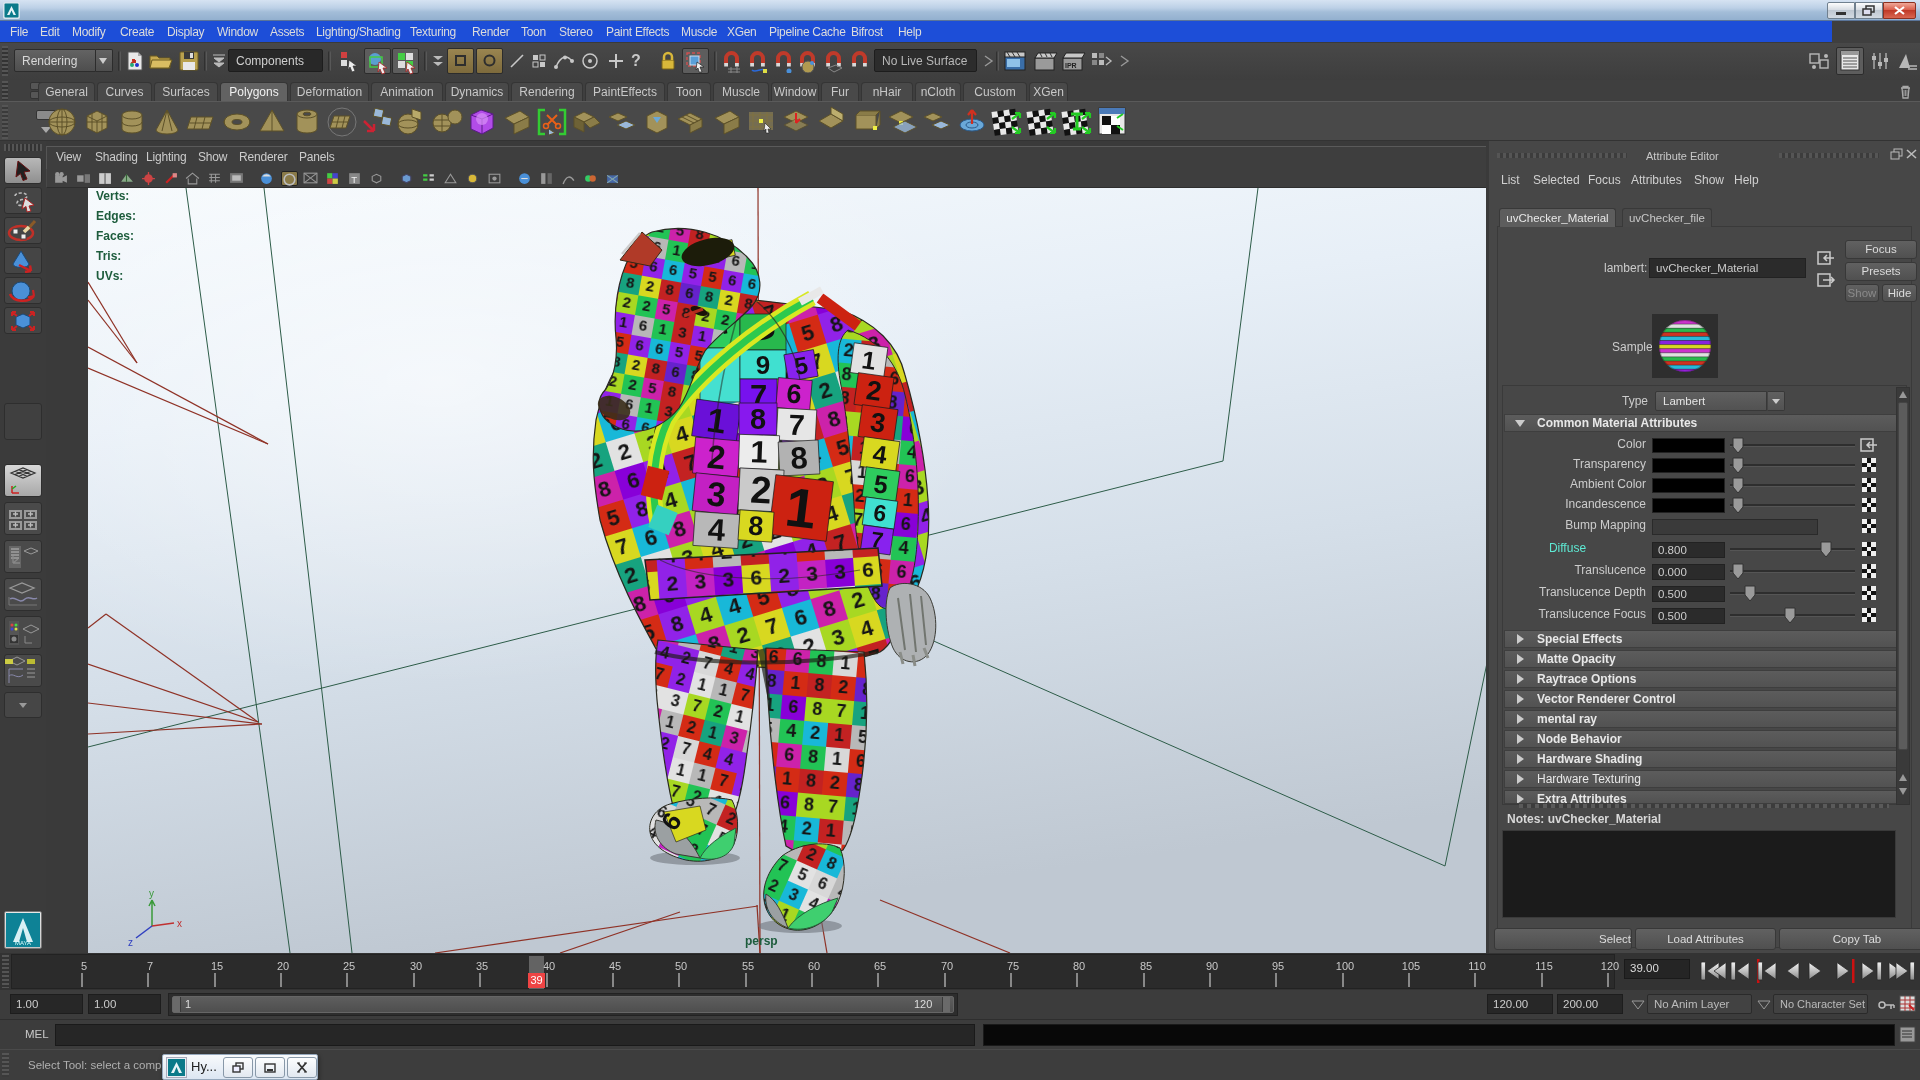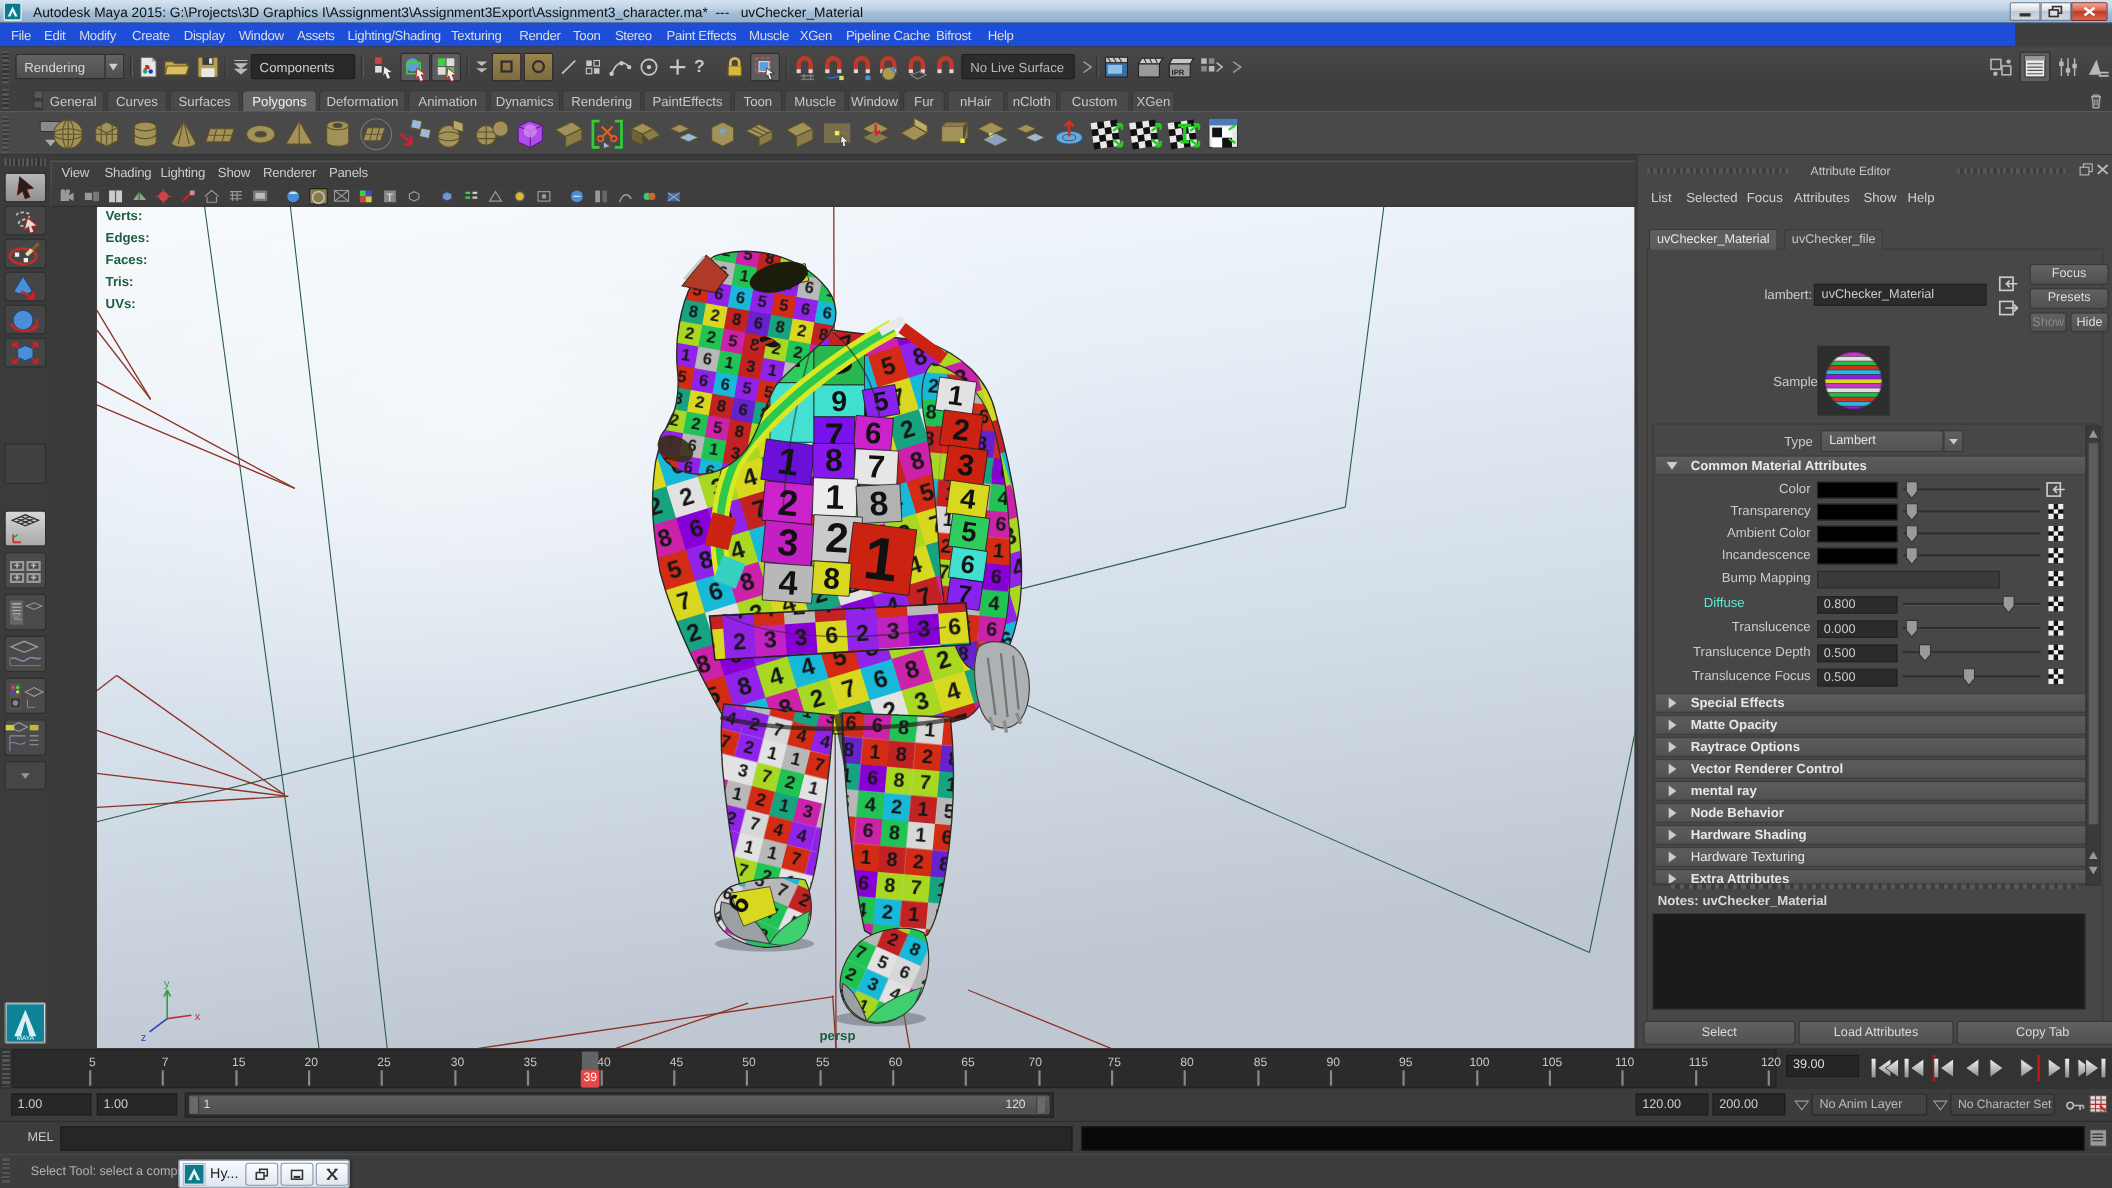--- a/index.html
+++ b/index.html
@@ -5,21 +5,20 @@
 .abs{position:absolute}
 .tx{position:absolute;white-space:nowrap}
 </style></head><body>
 
 <div class="abs" style="left:0;top:0;width:1920px;height:21px;background:linear-gradient(#d6e3f2 0%,#bcd0e6 40%,#a3bdd8 60%,#93b0cf 100%);border-bottom:1px solid #5a7499">
  <svg class="abs" style="left:3px;top:2px" width="17" height="17">
       <rect x="0" y="0" width="17" height="17" rx="2" fill="#d8e4ee"></rect>
       <rect x="1.5" y="1.5" width="14" height="14" rx="1" fill="#0b7a8a"></rect>
       <path d="M4,13 L8.5,4 L13,13 L10.5,13 L8.5,8.5 L6.5,13 Z" fill="#e8f4f8"></path>
     </svg>
- <div class="tx" style="left:30px;top:4px;font-size:12.5px;color:#101010">Autodesk Maya 2015: G:\Projects\3D Graphics I\Assignment3\Assignment3Export\Assignment3_character.ma* &nbsp;---&nbsp;&nbsp; uvChecker_Material</div>
  <div class="abs" style="left:1827px;top:2px;width:28px;height:17px;background:linear-gradient(#fdfdfd,#d8dde4 45%,#bfc8d2 50%,#d3dae2);border:1px solid #70808f;border-radius:2px 0 0 2px"><svg width="26" height="15">
         <rect x="8" y="9" width="10" height="3" fill="#333"></rect>
       </svg></div>
  <div class="abs" style="left:1855px;top:2px;width:28px;height:17px;background:linear-gradient(#fdfdfd,#d8dde4 45%,#bfc8d2 50%,#d3dae2);border:1px solid #70808f"><svg width="26" height="15">
         <rect x="10" y="3" width="8" height="6" fill="none" stroke="#333" stroke-width="1.5"></rect>
         <rect x="7" y="6" width="8" height="6" fill="#dde" stroke="#333" stroke-width="1.5"></rect>
       </svg></div>
  <div class="abs" style="left:1883px;top:2px;width:33px;height:17px;background:linear-gradient(#f0a898,#d95f4c 45%,#c03a28 50%,#d96650);border:1px solid #8c3020;border-radius:0 2px 2px 0"><svg width="31" height="15">
         <path d="M11,4 L20,11 M20,4 L11,11" stroke="#fff" stroke-width="2.2"></path>
       </svg></div>
@@ -1287,21 +1286,21 @@
 <svg width="12" height="12" style="position:absolute;top:384px">
         <path d="M6,2 L10,9 L2,9 Z" fill="#999"></path>
       </svg>
 <svg width="12" height="12" style="position:absolute;top:397px">
         <path d="M2,3 L10,3 L6,10 Z" fill="#999"></path>
       </svg>
 </div>
 <div class="abs" style="left:30px;top:663px;width:370px;height:4px;background:repeating-linear-gradient(90deg,#5a5a5a 0 4px,#3c3c3c 4px 8px)"></div>
 <div class="tx" style="left:18px;top:671px;font-size:12px;font-weight:bold;color:#d8d8d8">Notes: uvChecker_Material</div>
 <div class="abs" style="left:13px;top:689px;width:394px;height:88px;background:#1b1b1b;border:1px solid #3a3a3a"></div>
-<div class="abs" style="left:5px;top:787px;width:138px;height:22px;background:linear-gradient(#616161,#505050);border:1px solid #383838;border-radius:3px;font-size:11.5px;color:#dcdcdc;text-align:center;line-height:20px">Select</div>
+<div class="abs" style="left:5px;top:787px;width:138px;height:22px;background:linear-gradient(#616161,#505050);border:1px solid #383838;border-radius:3px;font-size:11.5px;color:#dcdcdc;text-align:right;line-height:20px">Select</div>
 <div class="abs" style="left:146px;top:787px;width:141px;height:22px;background:linear-gradient(#616161,#505050);border:1px solid #383838;border-radius:3px;font-size:11.5px;color:#dcdcdc;text-align:center;line-height:20px">Load Attributes</div>
 <div class="abs" style="left:290px;top:787px;width:156px;height:22px;background:linear-gradient(#616161,#505050);border:1px solid #383838;border-radius:3px;font-size:11.5px;color:#dcdcdc;text-align:center;line-height:20px">Copy Tab</div>
 </div>
 <div class="abs" style="left:0;top:953px;width:1920px;height:37px;background:#333">
 <div class="abs" style="left:2px;top:2px;width:7px;height:33px;background:repeating-linear-gradient(#555 0 2px,#333 2px 4px)"></div>
 <div class="abs" style="left:11px;top:1px;width:1604px;height:35px;background:#2b2b2b;border:1px solid #222">
 <div class="tx" style="left:60px;top:5px;width:24px;text-align:center;font-size:11px;color:#c8c8c8">5</div>
 <div class="abs" style="left:69px;top:18px;width:2px;height:14px;background:#888"></div>
 <div class="tx" style="left:126px;top:5px;width:24px;text-align:center;font-size:11px;color:#c8c8c8">7</div>
 <div class="abs" style="left:135px;top:18px;width:2px;height:14px;background:#888"></div>
@@ -1320,21 +1319,21 @@
 <div class="tx" style="left:591px;top:5px;width:24px;text-align:center;font-size:11px;color:#c8c8c8">45</div>
 <div class="abs" style="left:600px;top:18px;width:2px;height:14px;background:#888"></div>
 <div class="tx" style="left:657px;top:5px;width:24px;text-align:center;font-size:11px;color:#c8c8c8">50</div>
 <div class="abs" style="left:666px;top:18px;width:2px;height:14px;background:#888"></div>
 <div class="tx" style="left:724px;top:5px;width:24px;text-align:center;font-size:11px;color:#c8c8c8">55</div>
 <div class="abs" style="left:733px;top:18px;width:2px;height:14px;background:#888"></div>
 <div class="tx" style="left:790px;top:5px;width:24px;text-align:center;font-size:11px;color:#c8c8c8">60</div>
 <div class="abs" style="left:799px;top:18px;width:2px;height:14px;background:#888"></div>
 <div class="tx" style="left:856px;top:5px;width:24px;text-align:center;font-size:11px;color:#c8c8c8">65</div>
 <div class="abs" style="left:865px;top:18px;width:2px;height:14px;background:#888"></div>
-<div class="tx" style="left:923px;top:5px;width:24px;text-align:left;font-size:11px;color:#c8c8c8">70</div>
+<div class="tx" style="left:923px;top:5px;width:24px;text-align:center;font-size:11px;color:#c8c8c8">70</div>
 <div class="abs" style="left:932px;top:18px;width:2px;height:14px;background:#888"></div>
 <div class="tx" style="left:989px;top:5px;width:24px;text-align:center;font-size:11px;color:#c8c8c8">75</div>
 <div class="abs" style="left:998px;top:18px;width:2px;height:14px;background:#888"></div>
 <div class="tx" style="left:1055px;top:5px;width:24px;text-align:center;font-size:11px;color:#c8c8c8">80</div>
 <div class="abs" style="left:1064px;top:18px;width:2px;height:14px;background:#888"></div>
 <div class="tx" style="left:1122px;top:5px;width:24px;text-align:center;font-size:11px;color:#c8c8c8">85</div>
 <div class="abs" style="left:1131px;top:18px;width:2px;height:14px;background:#888"></div>
 <div class="tx" style="left:1188px;top:5px;width:24px;text-align:center;font-size:11px;color:#c8c8c8">90</div>
 <div class="abs" style="left:1197px;top:18px;width:2px;height:14px;background:#888"></div>
 <div class="tx" style="left:1254px;top:5px;width:24px;text-align:center;font-size:11px;color:#c8c8c8">95</div>

